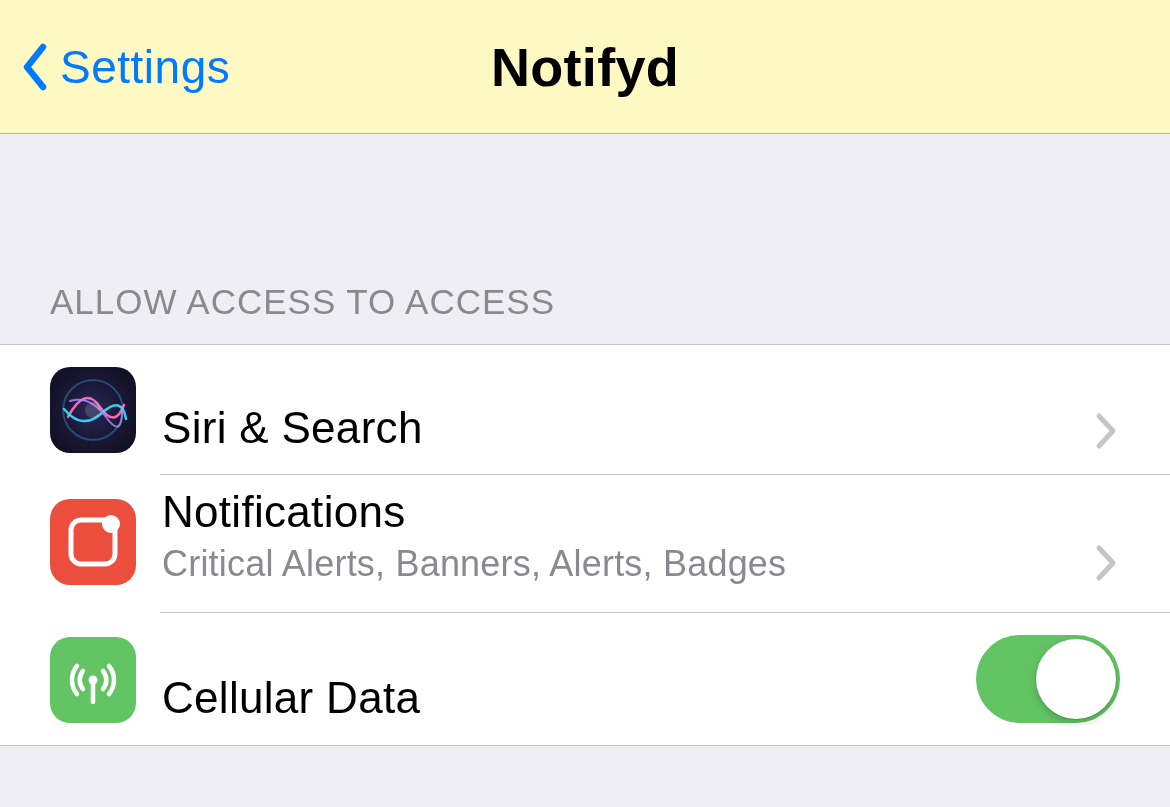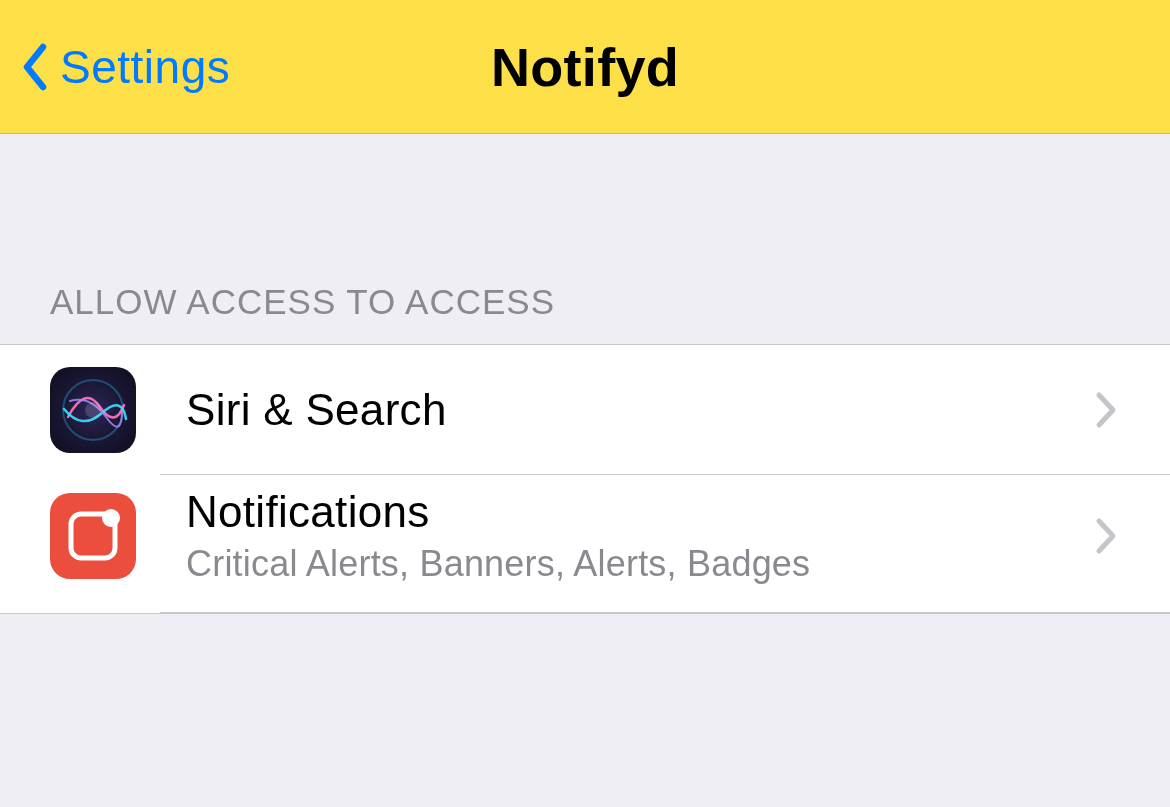--- a/index.html
+++ b/index.html
@@ -10,21 +10,21 @@
     }
     body {
       font-family: -apple-system, BlinkMacSystemFont, "Helvetica Neue", Helvetica, Arial, sans-serif;
       background: #efeef4;
       width: 1170px;
       height: 807px;
       overflow: hidden;
     }
     .navbar {
       height: 134px;
-      background: #fde047;
+      background: #fef9c3;
       border-bottom: 1px solid #b6b5ba;
       position: relative;
       display: flex;
       align-items: center;
     }
     .back-button {
       position: absolute;
       left: 20px;
       display: flex;
       align-items: center;
@@ -62,26 +62,25 @@
       letter-spacing: 1px;
       font-weight: 400;
     }
     .list {
       background: #ffffff;
       border-top: 1px solid #c6c5ca;
       border-bottom: 1px solid #c6c5ca;
     }
     .row {
       display: flex;
-      align-items: center;
+      align-items: flex-end;
       padding: 22px 50px 22px 50px;
       min-height: 130px;
       position: relative;
       cursor: pointer;
-      gap: 24px;
     }
     .row-sep::after {
       content: "";
       position: absolute;
       bottom: 0;
       left: 160px;
       right: 0;
       height: 1px;
       background: #c6c5ca;
     }
@@ -233,14 +232,34 @@
       <div class="row-title">Notifications</div>
       <div class="row-subtitle">Critical Alerts, Banners, Alerts, Badges</div>
     </div>
     <div class="chevron-right">
       <svg viewBox="0 0 22 38" fill="none" stroke="#c5c4ca" stroke-width="5" stroke-linecap="round" stroke-linejoin="round">
         <polyline points="4,4 18,19 4,34"></polyline>
       </svg>
     </div>
   </div>
 
+  <div class="row">
+    <div class="row-icon cellular-icon">
+      <svg width="60" height="60" viewBox="0 0 60 60">
+        <g stroke="#ffffff" stroke-width="4.5" fill="none" stroke-linecap="round">
+          <path d="M14,16 A22,22 0 0 0 14,44"></path>
+          <path d="M20,21 A14,14 0 0 0 20,39"></path>
+          <path d="M46,16 A22,22 0 0 1 46,44"></path>
+          <path d="M40,21 A14,14 0 0 1 40,39"></path>
+        </g>
+        <circle cx="30" cy="30" r="4.5" fill="#ffffff"></circle>
+        <line x1="30" y1="32" x2="30" y2="52" stroke="#ffffff" stroke-width="4.5" stroke-linecap="round"></line>
+      </svg>
+    </div>
+    <div class="row-text">
+      <div class="row-title">Cellular Data</div>
+    </div>
+    <div class="toggle">
+      <div class="toggle-knob"></div>
+    </div>
+  </div>
 
 </div>
 
 </body></html>

